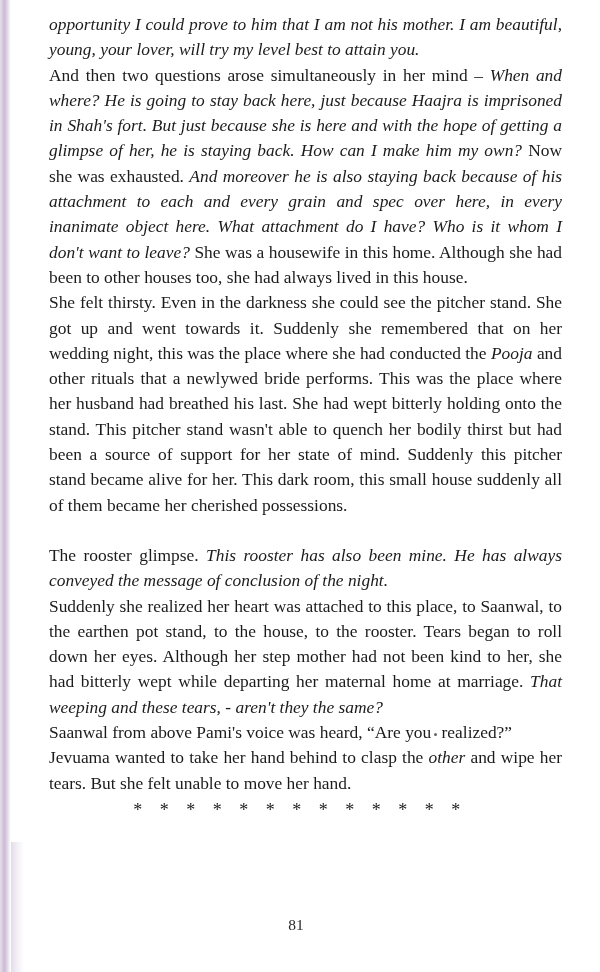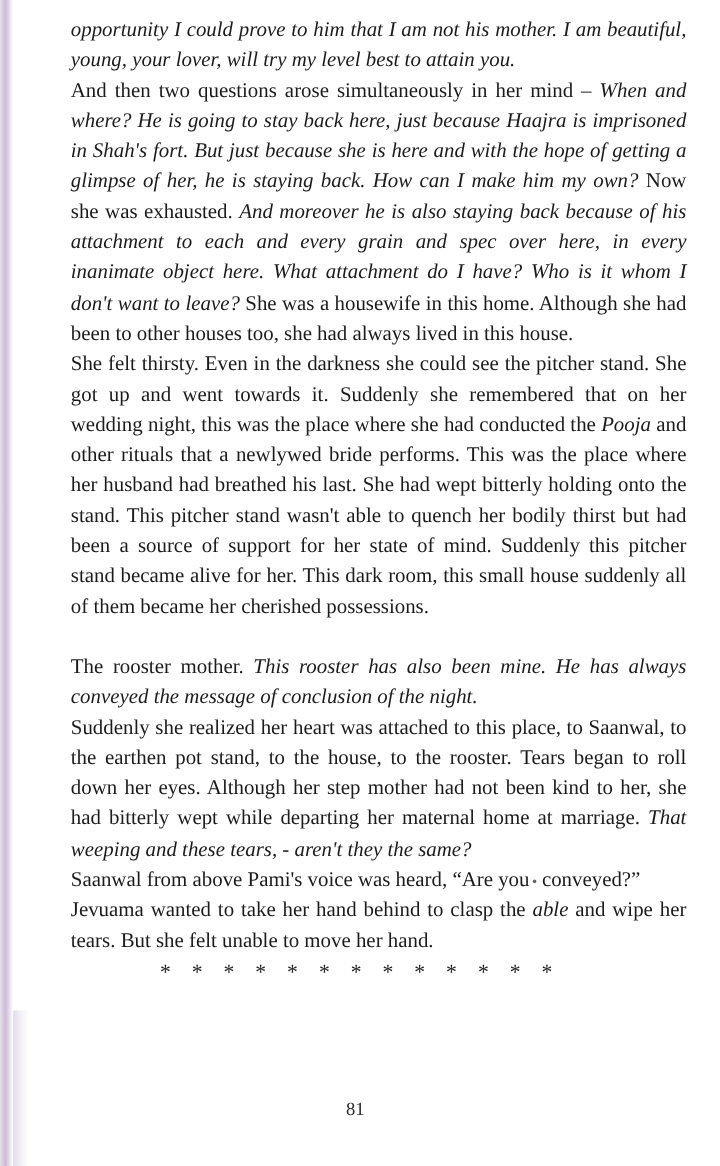--- a/index.html
+++ b/index.html
@@ -39,21 +39,21 @@
     position: absolute;
     left: 0; top: 0;
     width: 600px;
     height: 972px;
     box-sizing: border-box;
     padding: 0;
   }
 
   .text-column {
     position: absolute;
-    left: 59px;
+    left: 49px;
     top: 12px;
     width: 513px;
   }
 
   p.para {
     margin: 0;
     padding: 0;
     font-size: 17.4px;
     line-height: 25.3px;
     text-align: justify;
@@ -111,23 +111,23 @@
 <div class="page">
 
   <div class="scan-edge-left"></div>
   <div class="scan-edge-bottomleft"></div>
 
   <div class="text-column" id="body-column">
       <p class="para last-line-natural"><span class="it">opportunity I could prove to him that I am not his mother. I am beautiful, young, your lover, will try my level best to attain you.</span></p>
       <p class="para last-line-natural"><span class="roman">And then two questions arose simultaneously in her mind – </span><span class="it">When and where? He is going to stay back here, just because Haajra is imprisoned in Shah's fort. But just because she is here and with the hope of getting a glimpse of her, he is staying back. How can I make him my own?</span><span class="roman"> Now she was exhausted. </span><span class="it">And moreover he is also staying back because of his attachment to each and every grain and spec over here, in every inanimate object here. What attachment do I have? Who is it whom I don't want to leave?</span><span class="roman"> She was a housewife in this home. Although she had been to other houses too, she had always lived in this house.</span></p>
       <p class="para last-line-natural"><span class="roman">She felt thirsty. Even in the darkness she could see the pitcher stand. She got up and went towards it. Suddenly she remembered that on her wedding night, this was the place where she had conducted the </span><span class="it">Pooja</span><span class="roman"> and other rituals that a newlywed bride performs. This was the place where her husband had breathed his last. She had wept bitterly holding onto the stand. This pitcher stand wasn't able to quench her bodily thirst but had been a source of support for her state of mind. Suddenly this pitcher stand became alive for her. This dark room, this small house suddenly all of them became  her cherished possessions.</span></p>
       <div class="spacer-para"></div>
-      <p class="para last-line-natural"><span class="roman">The rooster mother. </span><span class="it">This rooster has also been mine. He has always conveyed the message of conclusion of the night.</span></p>
+      <p class="para last-line-natural"><span class="roman">The rooster glimpse. </span><span class="it">This rooster has also been mine. He has always conveyed the message of conclusion of the night.</span></p>
       <p class="para last-line-natural"><span class="roman">Suddenly she realized her heart was attached to this place, to Saanwal, to the earthen pot stand, to the house, to the rooster. Tears began to roll down her eyes. Although her step mother had not been kind to her, she had bitterly wept while departing her maternal home at marriage. </span><span class="it">That weeping and these tears, - aren't  they the same?</span></p>
-      <p class="para last-line-natural"><span class="roman">Saanwal from above Pami's voice was heard, “Are you</span><span class="artifact-dot"></span><span class="roman"> conveyed?”</span></p>
-      <p class="para last-line-natural"><span class="roman">Jevuama wanted to take her hand behind to clasp the </span><span class="it">able</span><span class="roman"> and wipe her tears. But she felt unable to move her hand.</span></p>
+      <p class="para last-line-natural"><span class="roman">Saanwal from above Pami's voice was heard, “Are you</span><span class="artifact-dot"></span><span class="roman"> realized?”</span></p>
+      <p class="para last-line-natural"><span class="roman">Jevuama wanted to take her hand behind to clasp the </span><span class="it">other</span><span class="roman"> and wipe her tears. But she felt unable to move her hand.</span></p>
     </div>
 
   <div class="divider">* * * * * * * * * * * * *</div>
 
   <div class="page-number">81</div>
 
 </div>
 
 </body></html>

